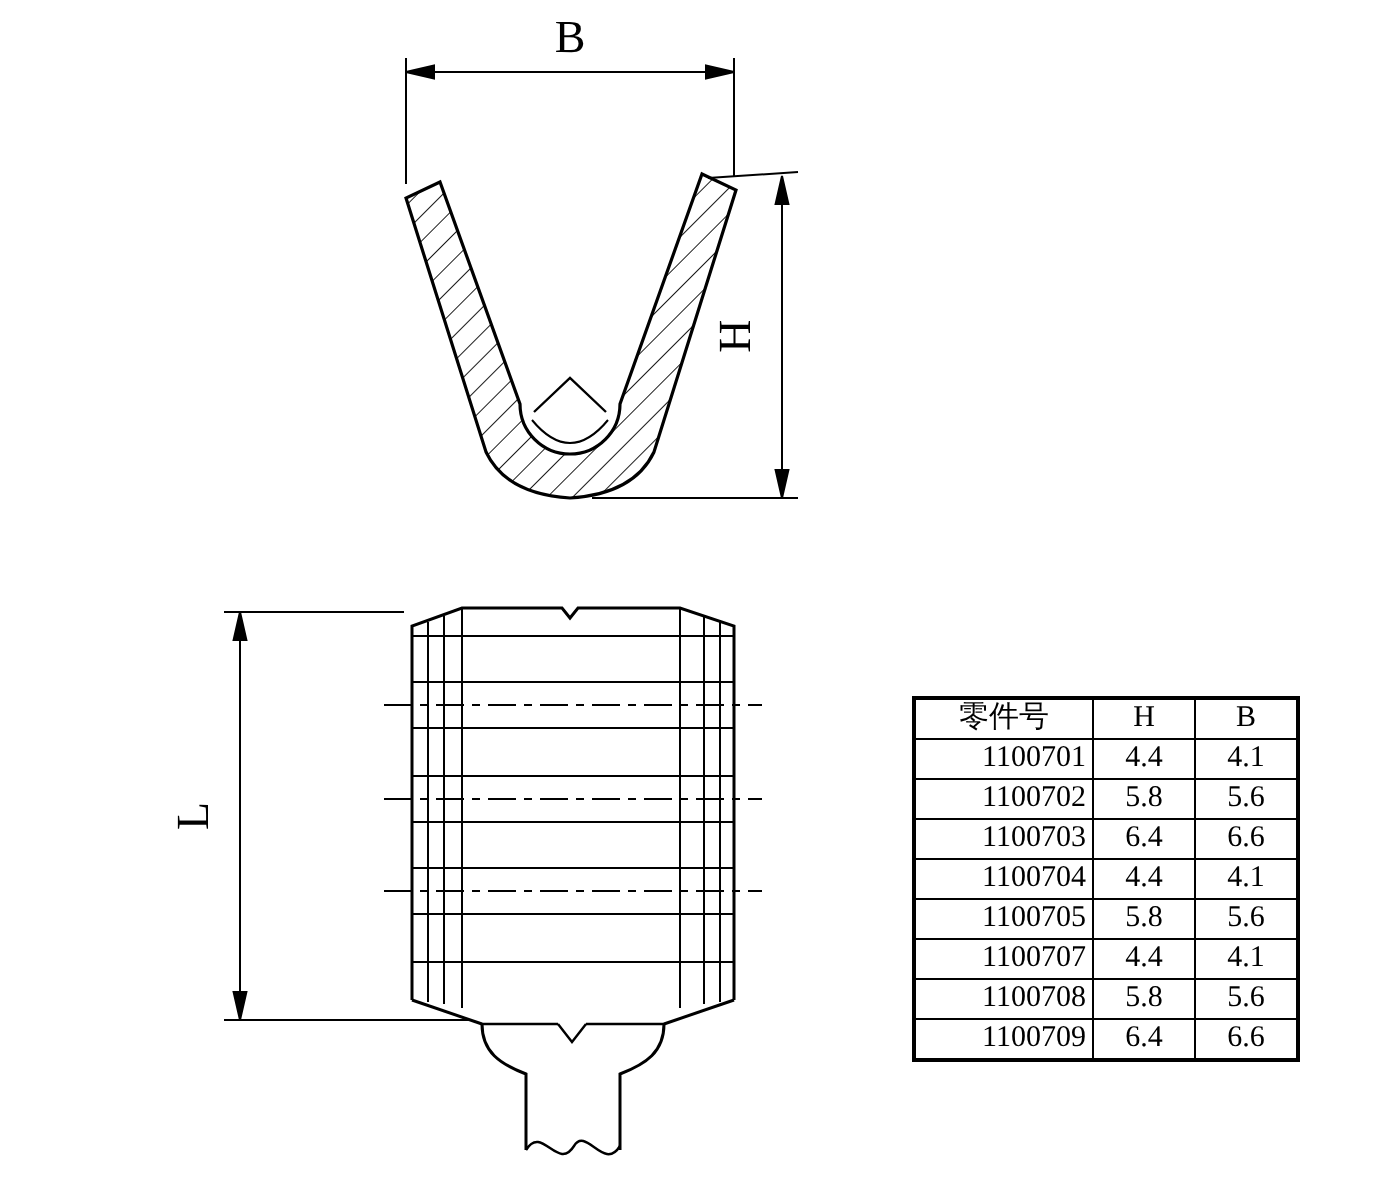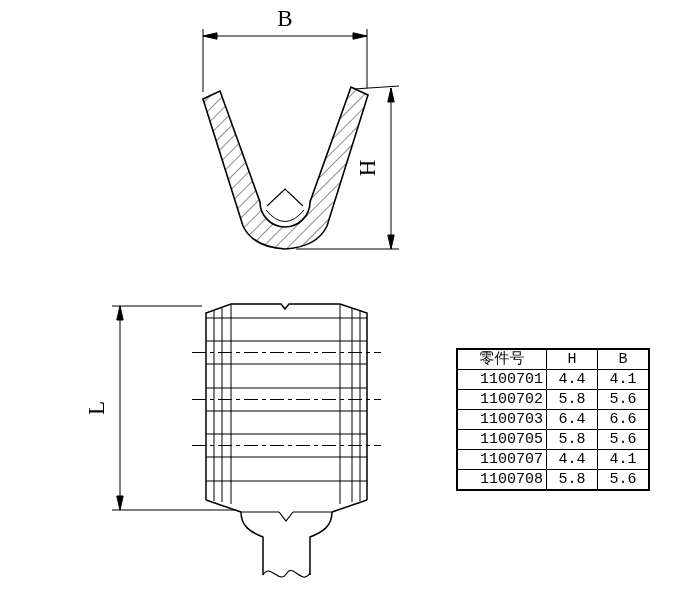--- a/index.html
+++ b/index.html
@@ -4,21 +4,21 @@
 <style>
   html,body{margin:0;padding:0;background:#ffffff;}
   .canvas{position:relative;width:698px;height:600px;background:#ffffff;overflow:hidden;
           font-family:"Liberation Sans",sans-serif;}
   .canvas svg{position:absolute;left:0;top:0;}
   .dim-text{font-family:"Liberation Serif","DejaVu Serif",serif;font-size:23px;fill:#000;}
   .table-wrap{position:absolute;left:456px;top:348px;}
   table.parts{border-collapse:collapse;border:2px solid #000;background:#fff;}
   table.parts th, table.parts td{
     border:1px solid #000;
-    font-family:Liberation Mono, monospace;
+    font-family:Liberation Serif, serif;
     font-size:15px;font-weight:normal;color:#000;
     height:19px;line-height:19px;padding:0 3px;white-space:nowrap;
   }
   th.col-part{width:82px;text-align:center;}
   th.col-num{width:44px;text-align:center;}
   td.part{text-align:right;}
   td.num{text-align:center;}
 </style>
 </head>
 <body>
@@ -125,31 +125,41 @@
           <td class="part">1100702</td>
           <td class="num">5.8</td>
           <td class="num">5.6</td>
         </tr>
         <tr>
           <td class="part">1100703</td>
           <td class="num">6.4</td>
           <td class="num">6.6</td>
         </tr>
         <tr>
+          <td class="part">1100704</td>
+          <td class="num">4.4</td>
+          <td class="num">4.1</td>
+        </tr>
+        <tr>
           <td class="part">1100705</td>
           <td class="num">5.8</td>
           <td class="num">5.6</td>
         </tr>
         <tr>
           <td class="part">1100707</td>
           <td class="num">4.4</td>
           <td class="num">4.1</td>
         </tr>
         <tr>
           <td class="part">1100708</td>
           <td class="num">5.8</td>
           <td class="num">5.6</td>
         </tr>
+        <tr>
+          <td class="part">1100709</td>
+          <td class="num">6.4</td>
+          <td class="num">6.6</td>
+        </tr>
       </tbody>
     </table>
   </div>
 
 </div>
 
 </body></html>

